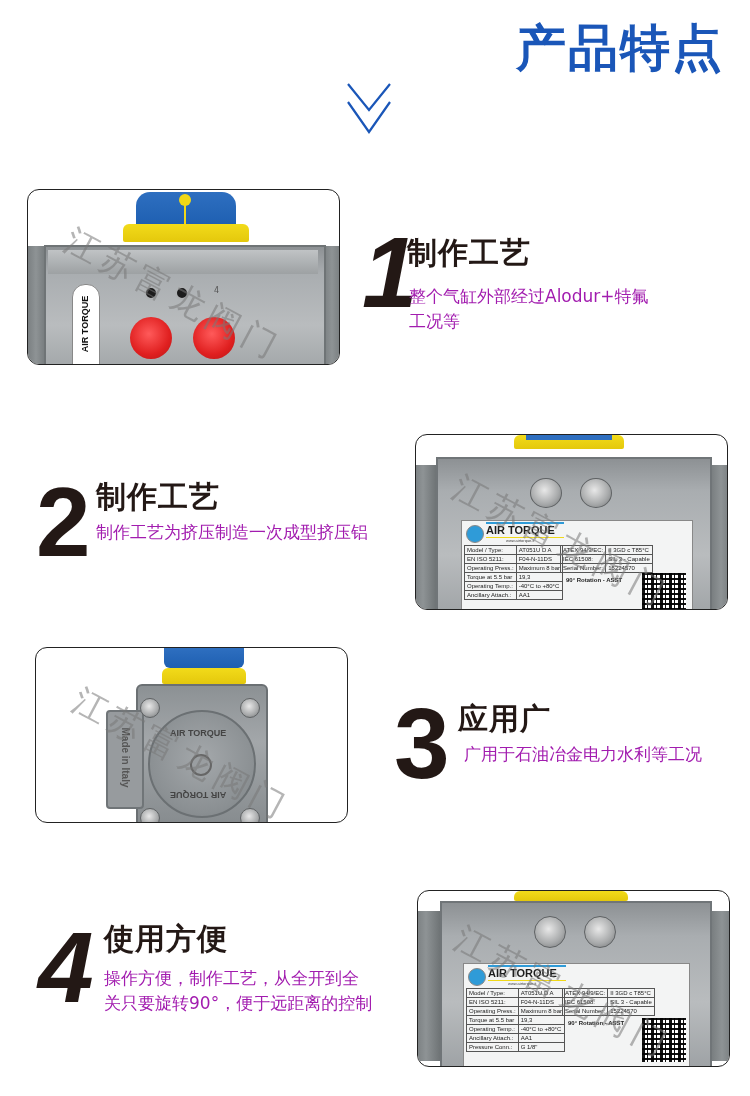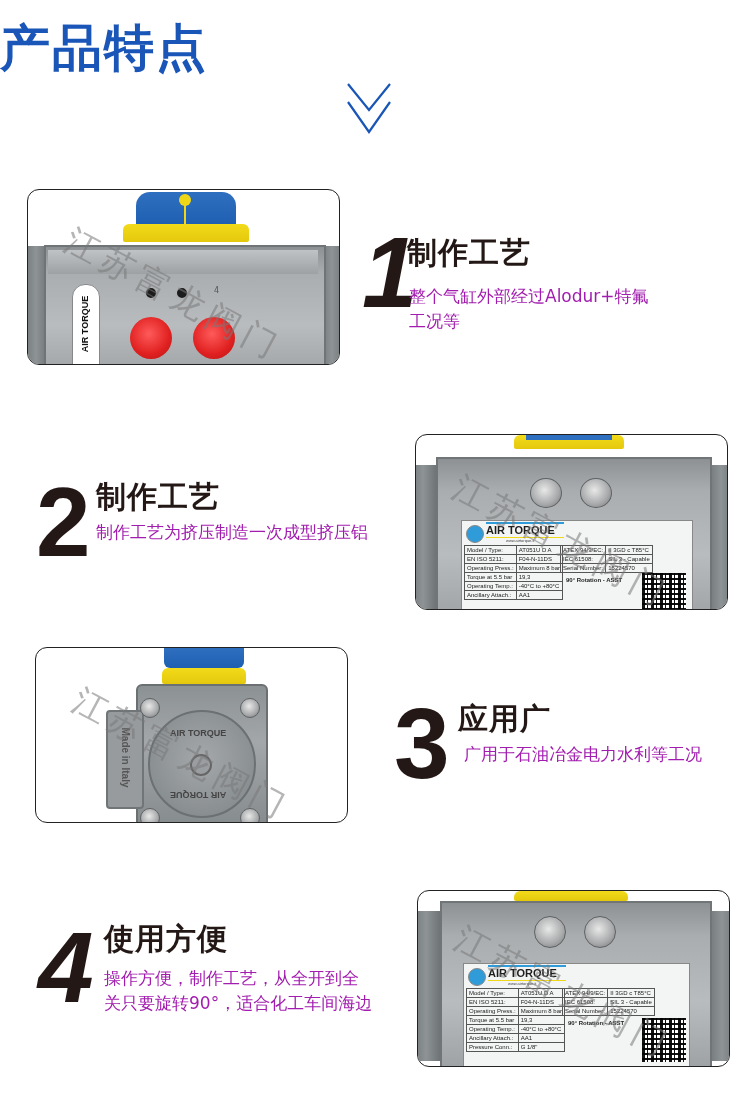--- a/index.html
+++ b/index.html
@@ -1,17 +1,17 @@
 <!DOCTYPE html>
 <html><head>
 <meta charset="utf-8">
 <style>
   html,body{margin:0;padding:0;background:#fff;}
   body{width:750px;height:1096px;position:relative;overflow:hidden;font-family:"DejaVu Sans","Liberation Sans",sans-serif;color:#231815;}
-  .title{position:absolute;left:0;top:18px;width:712px;text-align:left;font-size:50px;font-weight:bold;color:#1a56b8;letter-spacing:2px;line-height:60px;}
+  .title{position:absolute;left:12px;top:18px;width:712px;text-align:right;font-size:50px;font-weight:bold;color:#1a56b8;letter-spacing:2px;line-height:60px;}
   .chevrons{position:absolute;left:344px;top:80px;width:50px;height:60px;}
   .photo{position:absolute;border:1.5px solid #222;border-radius:12px;overflow:hidden;background:#fff;}
   .num{position:absolute;font-family:"Liberation Sans",sans-serif;font-weight:bold;color:#231815;line-height:1;}
   .num.italic{font-style:italic;}
   .feat-title{position:absolute;font-size:30px;font-weight:bold;color:#231815;line-height:34px;white-space:nowrap;letter-spacing:1px;}
   .feat-desc{position:absolute;font-size:17px;color:#a21caf;line-height:25px;}
   .wm{position:absolute;font-size:34px;color:rgba(120,120,120,0.55);transform:rotate(28deg);transform-origin:left top;white-space:nowrap;letter-spacing:6px;pointer-events:none;}
   
   .body-grey{position:absolute;background:linear-gradient(#8d9194,#a9adb0 20%,#b9bcbe 60%,#9ea2a5);}
   .end-cap{position:absolute;background:linear-gradient(90deg,#6d7274,#8e9395 50%,#6a6f71);}
@@ -149,21 +149,21 @@
   <div class="wm" style="left:50px;top:30px;">江苏富龙阀门</div>
 </div>
 <div class="num" style="left:394px;top:693px;font-size:100px;">3</div>
 <div class="feat-title" style="left:458px;top:702px;">应用广</div>
 <div class="feat-desc" style="left:464px;top:742px;white-space:nowrap;">广用于石油冶金电力水利等工况</div>
 
 <div class="num italic" style="left:38px;top:917px;font-size:100px;">4</div>
 <div class="feat-title" style="left:104px;top:922px;">使用方便</div>
 <div class="feat-desc" style="left:104px;top:966px;width:320px;white-space:nowrap;">
   <div>操作方便，制作工艺，从全开到全</div>
-  <div>关只要旋转90°，适合化工车间海边</div>
+  <div>关只要旋转90°，便于远距离的控制</div>
 </div>
 
 <div class="photo" style="left:417px;top:890px;width:311px;height:175px;">
   <div class="yellow-ring" style="left:96px;top:0;width:114px;height:10px;"></div>
   <div class="end-cap" style="left:-8px;top:20px;width:32px;height:150px;"></div>
   <div class="end-cap" style="left:288px;top:20px;width:32px;height:150px;"></div>
   <div class="body-grey" style="left:22px;top:10px;width:268px;height:165px;border:2px solid #707578;"></div>
   <div class="bolt" style="left:116px;top:25px;width:30px;height:30px;"></div>
   <div class="bolt" style="left:166px;top:25px;width:30px;height:30px;"></div>
   <div class="label" style="left:45px;top:72px;width:225px;height:102px;">

